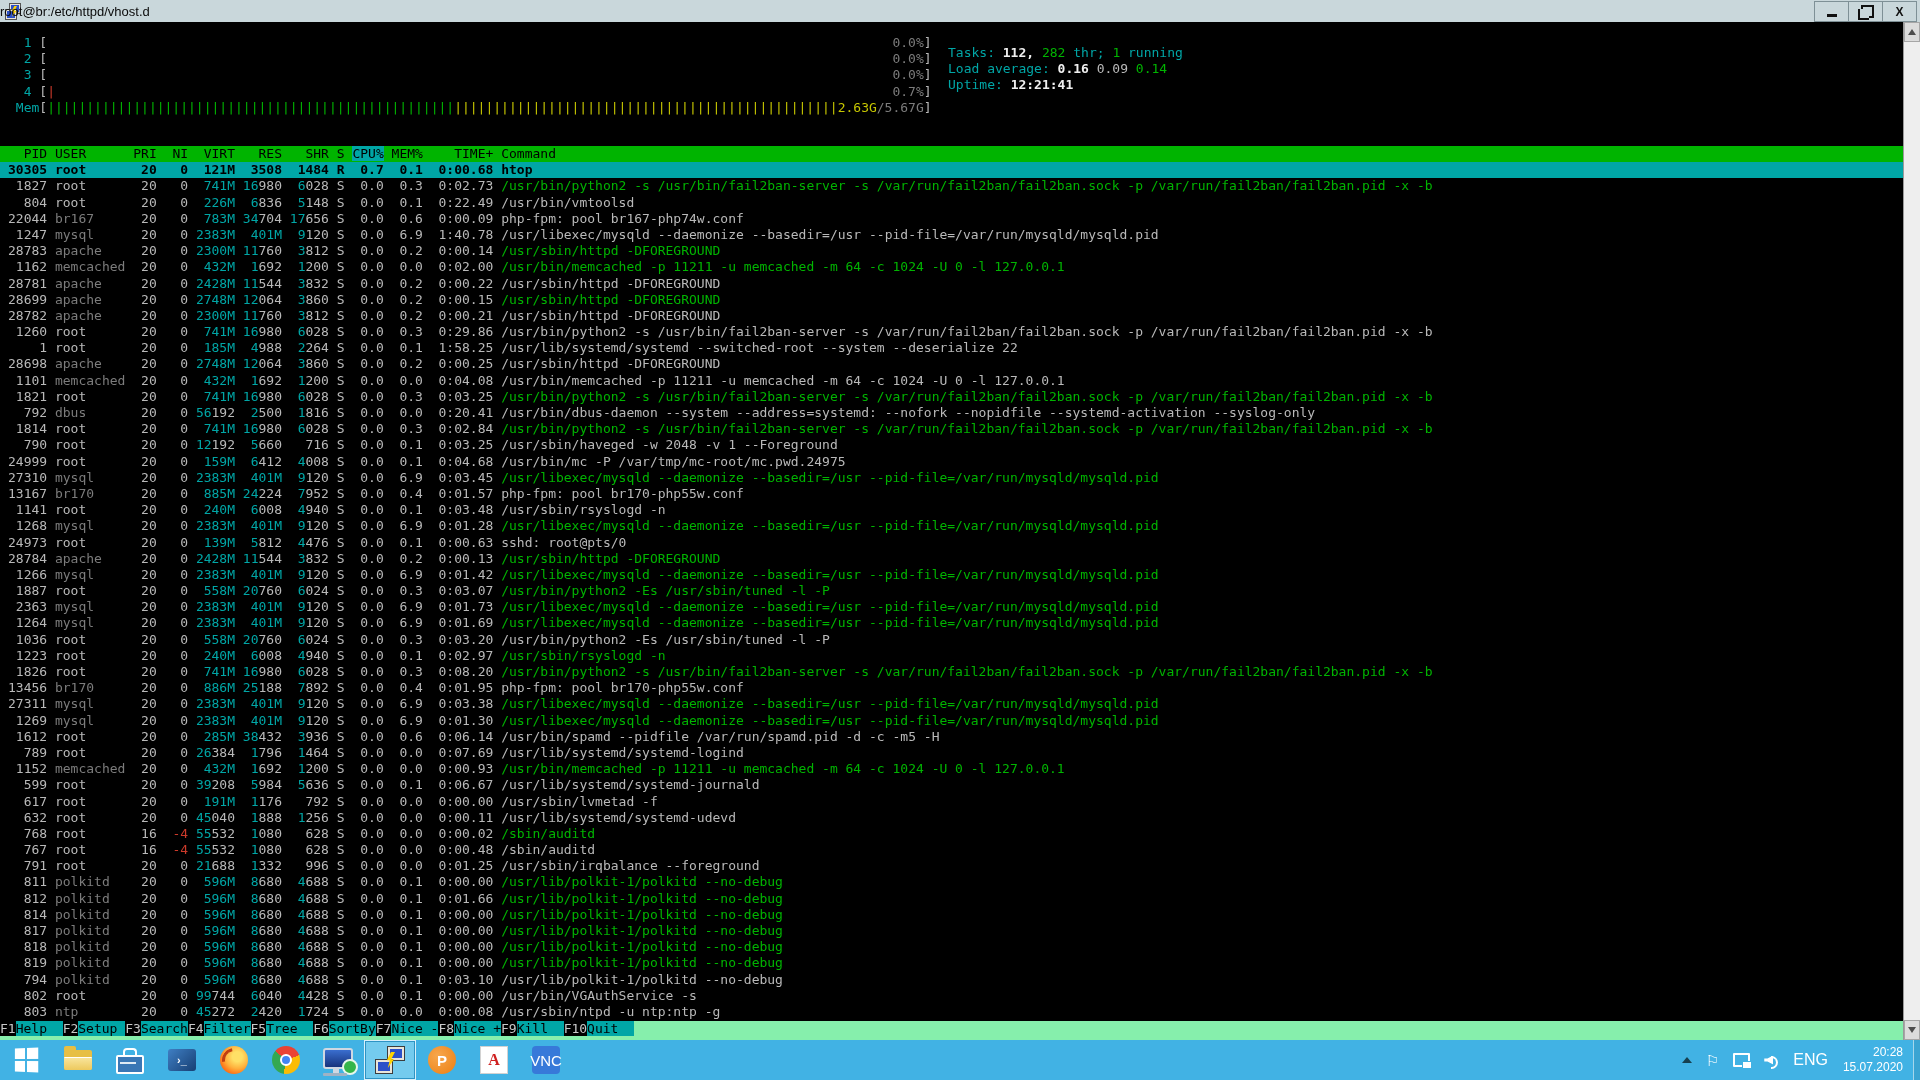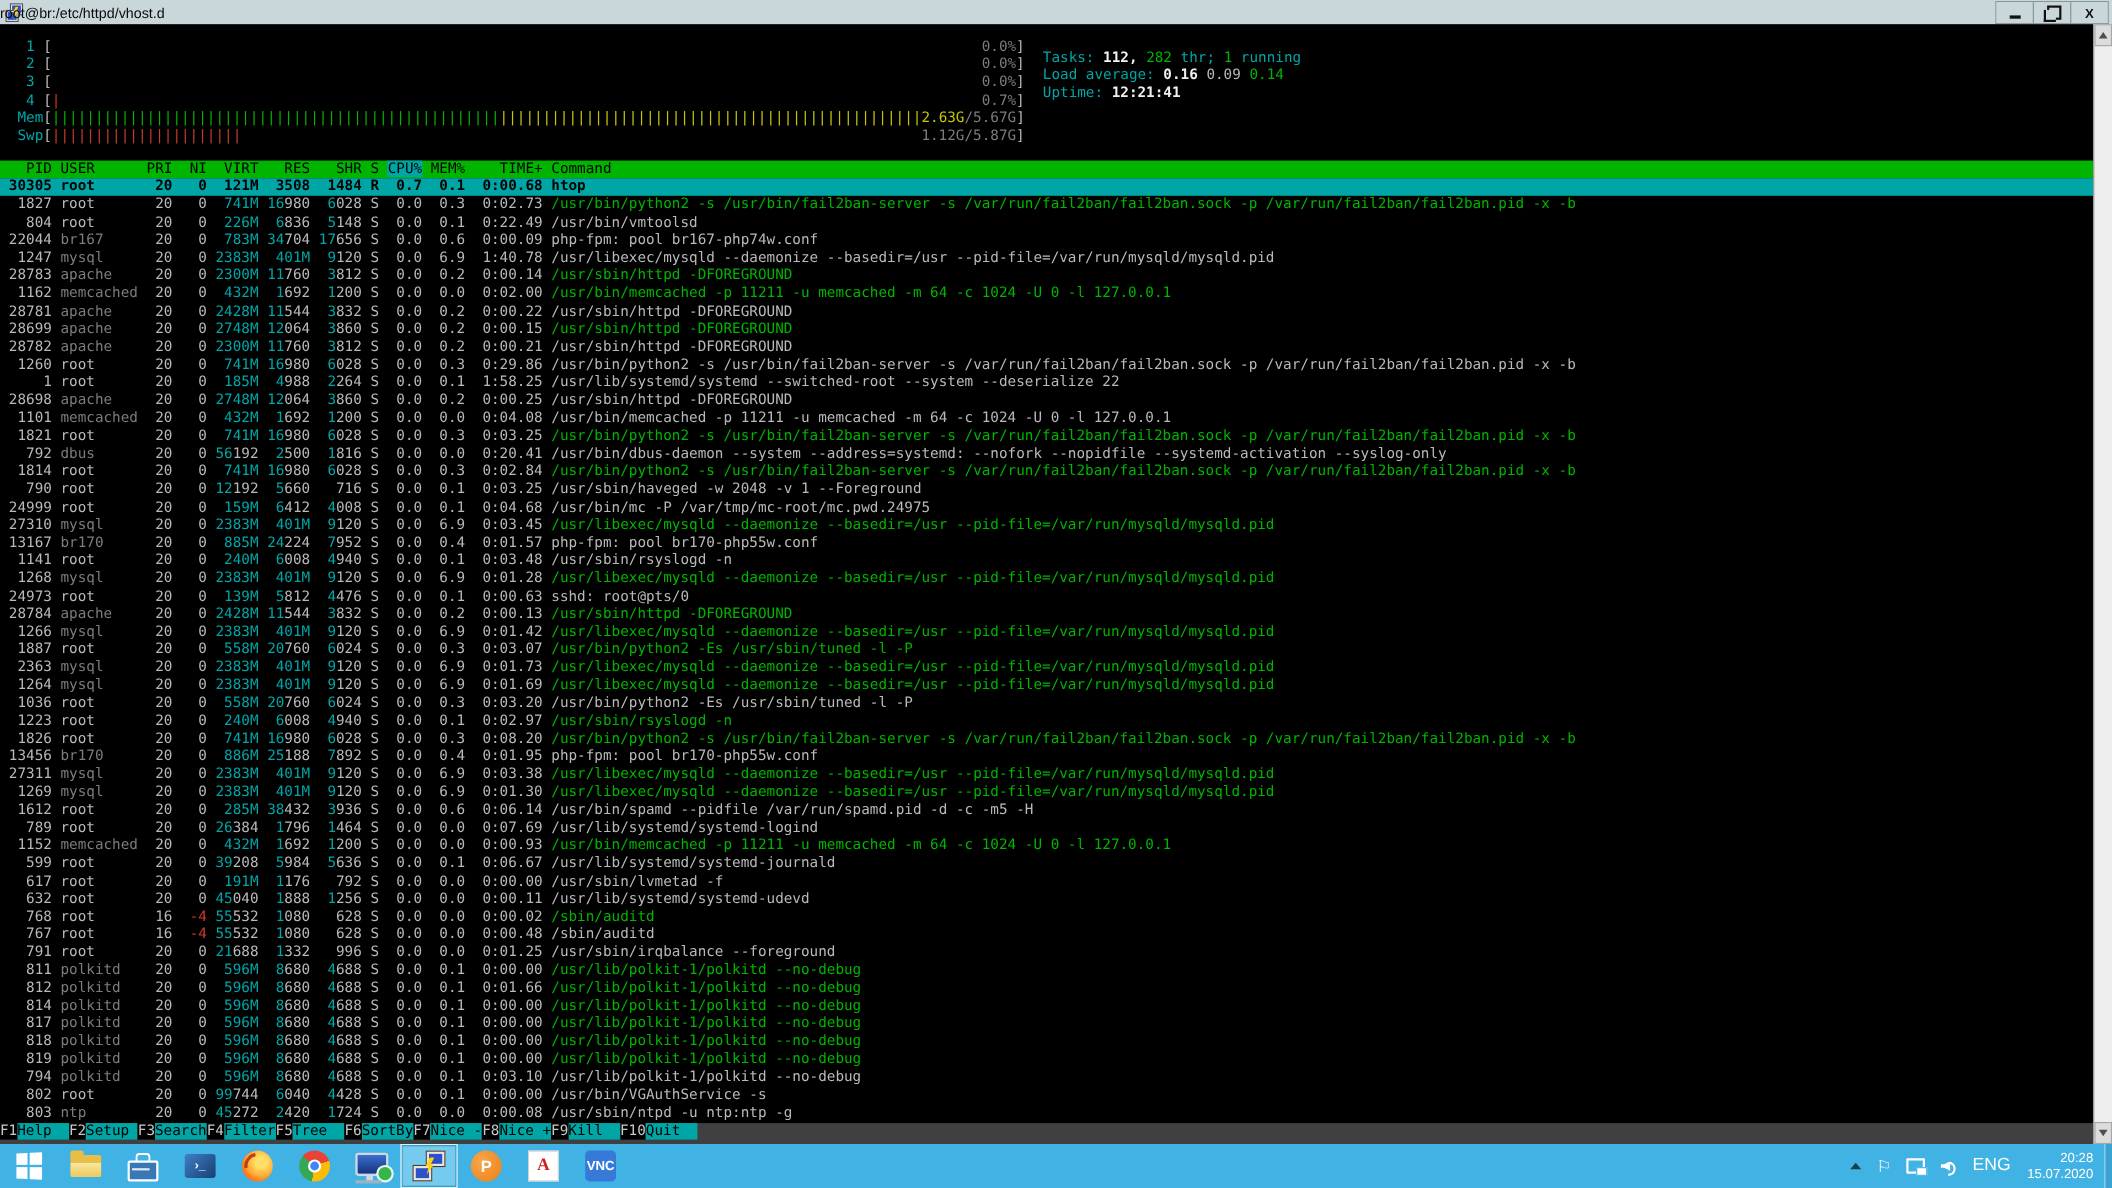--- a/index.html
+++ b/index.html
@@ -25,21 +25,21 @@
   
   .term-content{position:absolute;left:0;top:22px;width:1903px;height:1018px;background:#000;overflow:hidden;
     font-family:"DejaVu Sans Mono",monospace;font-size:13px;color:#b9b9b9}
   .tl{height:16.2px;line-height:16.2px;white-space:pre}
   .prow{height:16.2px;line-height:16.2px;white-space:pre}
   #meters{position:absolute;left:8px;top:13px}
   #info{position:absolute;left:948px;top:23px}
   #phdr{position:absolute;left:0;top:124px;width:100%;height:16.2px;line-height:16.2px;white-space:pre;background:#00b400;padding-left:8px;box-sizing:border-box}
   #rows{position:absolute;left:0;top:140.2px;width:100%}
   .prow{padding-left:8px;box-sizing:border-box}
-  #fbar{position:absolute;left:0;top:999px;width:100%;height:32px;line-height:16.2px;white-space:pre;background:#404040;padding-left:0;box-sizing:border-box}
+  #fbar{position:absolute;left:0;top:999px;width:100%;height:32px;line-height:16.2px;white-space:pre;background:#86efac;padding-left:0;box-sizing:border-box}
 
   .cy{color:#00a6a6}.fg{color:#b9b9b9}.dim{color:#7c7c7c}.grn{color:#00b400}
   .yel{color:#c6c600}.red{color:#cc3a2a}.wht{color:#f0f0f0;font-weight:bold}
   .h{color:#000}.hsel{background:#00a6a6;color:#000}
   .sel{background:#00a6a6}.sel span{color:#000 !important;font-weight:bold}
   .fk{background:#000;color:#c8c8c8}.fl{color:#000;background:#00a6a6}
 
   
   .sbar{position:absolute;right:0;top:22px;width:17px;height:1018px;background:#eeeeee;border-left:1px solid #9a9a9a;box-sizing:border-box}
   .sbtn{position:absolute;left:0;width:16px;height:20px;background:#dcdcdc;border:1px solid #a6a6a6;box-sizing:border-box;display:flex;align-items:center;justify-content:center}
@@ -70,21 +70,21 @@
   .rdp::after{content:"";position:absolute;left:-2px;bottom:-9px;width:24px;height:3px;background:#9fb2c4;border-radius:1px}
   .rdp .badge{position:absolute;right:-7px;bottom:-8px;width:12px;height:12px;border-radius:50%;background:#35b54a;border:2px solid #e9f7ec}
   .putty{position:relative;width:30px;height:28px}
   .putty .pc{position:absolute;width:16px;height:13px;background:#e9e5da;border:1px solid #3c3c3c}
   .putty .pc::before{content:"";position:absolute;inset:2px;background:#2b50c8}
   .putty .pc1{right:0;top:0}
   .putty .pc2{left:0;bottom:0}
   .putty .bolt{position:absolute;left:11px;top:6px;width:9px;height:16px;background:#ffd400;clip-path:polygon(55% 0,100% 0,58% 45%,90% 45%,20% 100%,42% 52%,10% 52%);z-index:2}
   .prtg{width:28px;height:28px;border-radius:50%;background:radial-gradient(circle at 35% 35%,#f7a74d,#ec7f12);color:#fff;font-weight:bold;font-size:15px;display:flex;align-items:center;justify-content:center}
   .acro{width:26px;height:26px;background:#fff;border:1px solid #d2d2d2;color:#cf1f1f;font-weight:bold;font-size:16px;font-family:"Liberation Serif",serif;display:flex;align-items:center;justify-content:center}
-  .vnc{width:28px;height:28px;background:#3779d9;border-radius:4px;color:#fff;font-weight:bold;font-size:12px;display:flex;align-items:center;justify-content:center}
+  .vnc{width:28px;height:28px;background:#3779d9;border-radius:4px;color:#fff;font-weight:normal;font-size:15px;display:flex;align-items:center;justify-content:center}
 
   .tb-right{margin-left:auto;display:flex;align-items:center;height:40px;color:#fff}
   .tray-item{display:flex;align-items:center;justify-content:center;height:40px;padding:0 7px}
   .chev{width:0;height:0;border-left:5px solid transparent;border-right:5px solid transparent;border-bottom:6px solid #17404f}
   .flag{font-size:15px;color:#fff;line-height:1}
   .net{position:relative;width:13px;height:10px;border:2px solid #fff;border-radius:1px}
   .net::after{content:"";position:absolute;right:-4px;bottom:-4px;width:8px;height:6px;background:#fff;border:1px solid #41b2e4}
   .vol{position:relative;width:13px;height:13px}
   .vol::before{content:"";position:absolute;left:0;top:2px;width:9px;height:9px;background:#fff;clip-path:polygon(0 33%,35% 33%,100% 0,100% 100%,35% 67%,0 67%)}
   .vol::after{content:"";position:absolute;right:-1px;top:2px;width:5px;height:9px;border:2px solid #fff;border-left:none;border-radius:0 9px 9px 0}
@@ -117,21 +117,20 @@
     </div>
   </div>
 
   <div class="term-content">
     <div id="meters">
         <div class="tl">  <span class="cy">1</span> <span class="fg">[</span>                                                                                                            <span class="dim">0.0%</span><span class="fg">]</span></div>
         <div class="tl">  <span class="cy">2</span> <span class="fg">[</span>                                                                                                            <span class="dim">0.0%</span><span class="fg">]</span></div>
         <div class="tl">  <span class="cy">3</span> <span class="fg">[</span>                                                                                                            <span class="dim">0.0%</span><span class="fg">]</span></div>
         <div class="tl">  <span class="cy">4</span> <span class="fg">[</span><span class="red">|</span>                                                                                                           <span class="dim">0.7%</span><span class="fg">]</span></div>
         <div class="tl"> <span class="cy">Mem</span><span class="fg">[</span><span class="grn">||||||||||||||||||||||||||||||||||||||||||||||||||||</span><span class="yel">|||||||||||||||||||||||||||||||||||||||||||||||||</span><span class="yel">2.63G</span><span class="dim">/5.67G</span><span class="fg">]</span></div>
-        <div class="tl"> <span class="cy">Swp</span><span class="fg">[</span><span class="red">||||||||||||||||||||||</span>                                                                               <span class="dim">1.12G/5.87G</span><span class="fg">]</span></div>
       </div>
     <div id="info">
         <div class="tl"><span class="cy">Tasks: </span><span class="wht">112, </span><span class="grn">282</span><span class="cy"> thr; </span><span class="grn">1</span><span class="cy"> running</span></div>
         <div class="tl"><span class="cy">Load average: </span><span class="wht">0.16 </span><span class="fg">0.09 </span><span class="grn">0.14</span></div>
         <div class="tl"><span class="cy">Uptime: </span><span class="wht">12:21:41</span></div>
       </div>
     <div id="phdr"><span class="h">  PID</span><span class="h"> </span><span class="h">USER     </span><span class="h"> </span><span class="h">PRI</span><span class="h"> </span><span class="h"> NI</span><span class="h"> </span><span class="h"> VIRT</span><span class="h"> </span><span class="h">  RES</span><span class="h"> </span><span class="h">  SHR</span><span class="h"> </span><span class="h">S</span><span class="h"> </span><span class="hsel">CPU%</span><span class="h"> </span><span class="h">MEM%</span><span class="h"> </span><span class="h">   TIME+</span><span class="h"> </span><span class="h">Command</span></div>
     <div id="rows">
         <div class="prow sel"><span class="fg">30305</span> <span class="fg">root     </span> <span class="fg"> 20</span> <span class="fg">  0</span> <span class="cy"> 121M</span> <span class="cy"> 3</span><span class="fg">508</span> <span class="cy"> 1</span><span class="fg">484</span> <span class="fg">R</span> <span class="fg"> 0.7</span> <span class="fg"> 0.1</span> <span class="fg"> 0:00.68</span> <span class="fg">htop</span></div>
         <div class="prow"><span class="fg"> 1827</span> <span class="fg">root     </span> <span class="fg"> 20</span> <span class="fg">  0</span> <span class="cy"> 741M</span> <span class="cy">16</span><span class="fg">980</span> <span class="cy"> 6</span><span class="fg">028</span> <span class="fg">S</span> <span class="fg"> 0.0</span> <span class="fg"> 0.3</span> <span class="fg"> 0:02.73</span> <span class="grn">/usr/bin/python2 -s /usr/bin/fail2ban-server -s /var/run/fail2ban/fail2ban.sock -p /var/run/fail2ban/fail2ban.pid -x -b</span></div>

